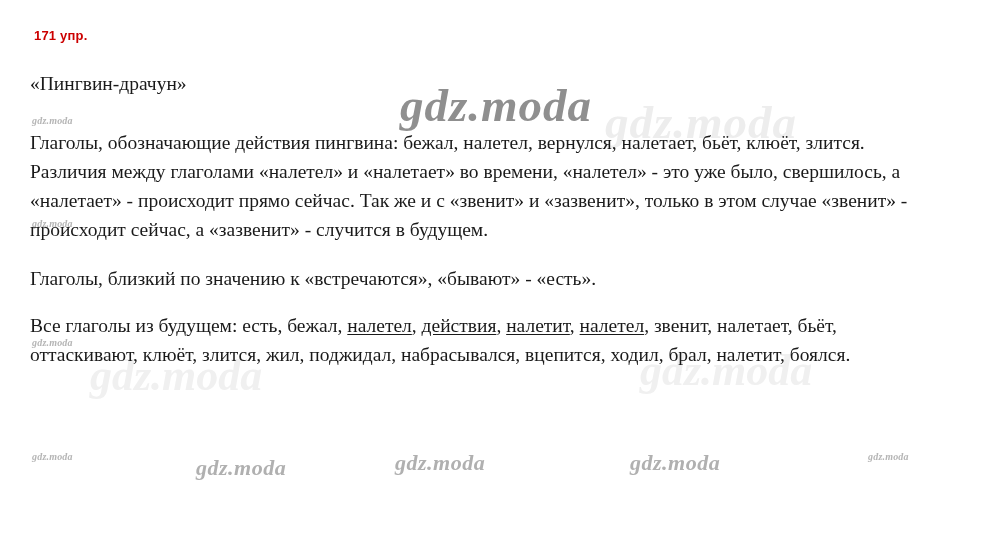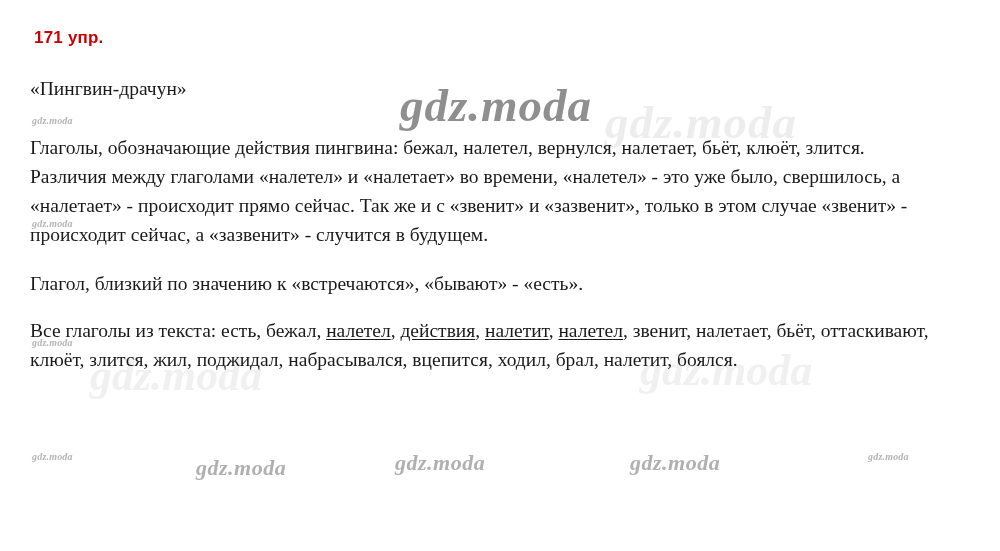--- a/index.html
+++ b/index.html
@@ -19,21 +19,21 @@
     position: relative;
     width: 1000px;
     height: 551px;
     box-sizing: border-box;
     padding: 28px 30px 10px 30px;
   }
   .ex-title {
     color: #cc0000;
     font-family: "Liberation Sans", sans-serif;
     font-weight: bold;
-    font-size: 17px;
+    font-size: 13px;
     margin: 0 0 26px 4px;
     letter-spacing: 0.2px;
   }
   .para {
     font-size: 19.5px;
     line-height: 29px;
     margin: 0 0 20px 0;
     text-align: left;
     max-width: 910px;
     position: relative;
@@ -102,23 +102,23 @@
   <div class="wm wm-faint-big" style="left: 90px; top: 350px;">gdz.moda</div>
   <div class="wm wm-faint-big" style="left: 640px; top: 345px;">gdz.moda</div>
 
   <h1 class="ex-title">171 упр.</h1>
 
   <p class="para first">«Пингвин-драчун»</p>
 
 
   <p class="para">Глаголы, обозначающие действия пингвина: бежал, налетел, вернулся, налетает, бьёт, клюёт, злится. Различия между глаголами «налетел» и «налетает» во времени, «налетел» - это уже было, свершилось, а «налетает» - происходит прямо сейчас. Так же и с «звенит» и «зазвенит», только в этом случае «звенит» - происходит сейчас, а «зазвенит» - случится в будущем.</p>
 
-  <p class="para tight">Глагол, близкий по значению к «встречаются», «бывают» - «есть».</p>
+  <p class="para tight">Глаголы, близкий по значению к «встречаются», «бывают» - «есть».</p>
 
-  <p class="para"><span>Все глаголы из текста: есть, бежал, </span><u class="uw">налетел</u><span>, </span><u class="uw">действия</u><span>, </span><u class="uw">налетит</u><span>, </span><u class="uw">налетел</u><span>, звенит, налетает, бьёт, оттаскивают, клюёт, злится, жил, поджидал, набрасывался, вцепится, ходил, брал, налетит, боялся.</span></p>
+  <p class="para"><span>Все глаголы из будущем: есть, бежал, </span><u class="uw">налетел</u><span>, </span><u class="uw">действия</u><span>, </span><u class="uw">налетит</u><span>, </span><u class="uw">налетел</u><span>, звенит, налетает, бьёт, оттаскивают, клюёт, злится, жил, поджидал, набрасывался, вцепится, ходил, брал, налетит, боялся.</span></p>
 
   <div class="wm wm-big" style="left: 400px; top: 78px;">gdz.moda</div>
 
   <div class="wm wm-small" style="left: 32px; top: 115px;">gdz.moda</div>
   <div class="wm wm-small" style="left: 32px; top: 218px;">gdz.moda</div>
   <div class="wm wm-small" style="left: 32px; top: 337px;">gdz.moda</div>
   <div class="wm wm-small" style="left: 32px; top: 451px;">gdz.moda</div>
   <div class="wm wm-small" style="left: 868px; top: 451px;">gdz.moda</div>
 
   <div class="wm wm-mid" style="left: 196px; top: 455px;">gdz.moda</div>

